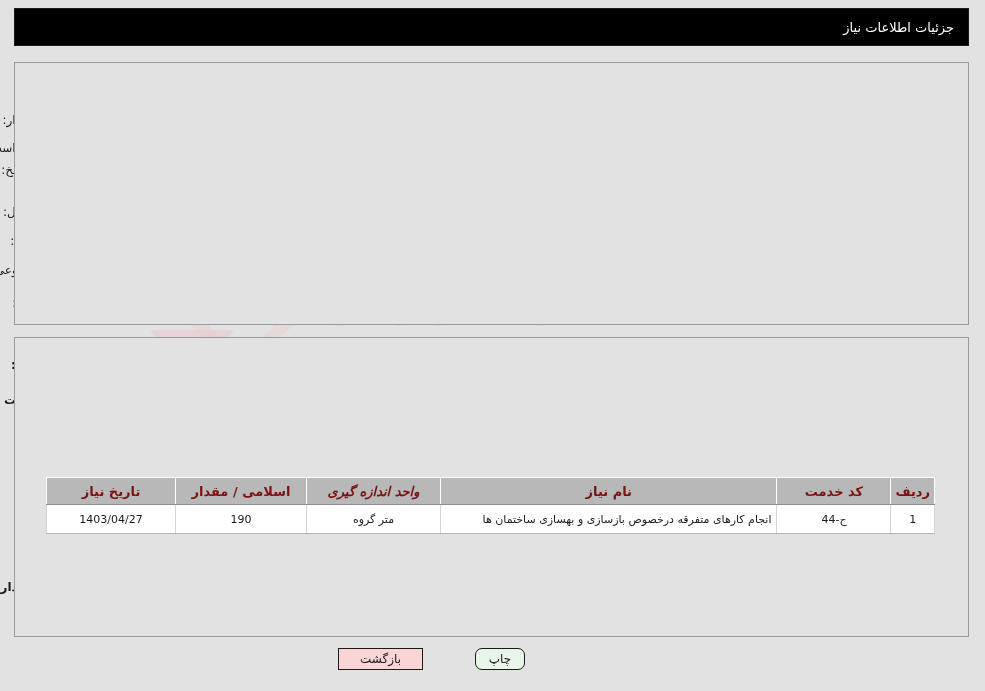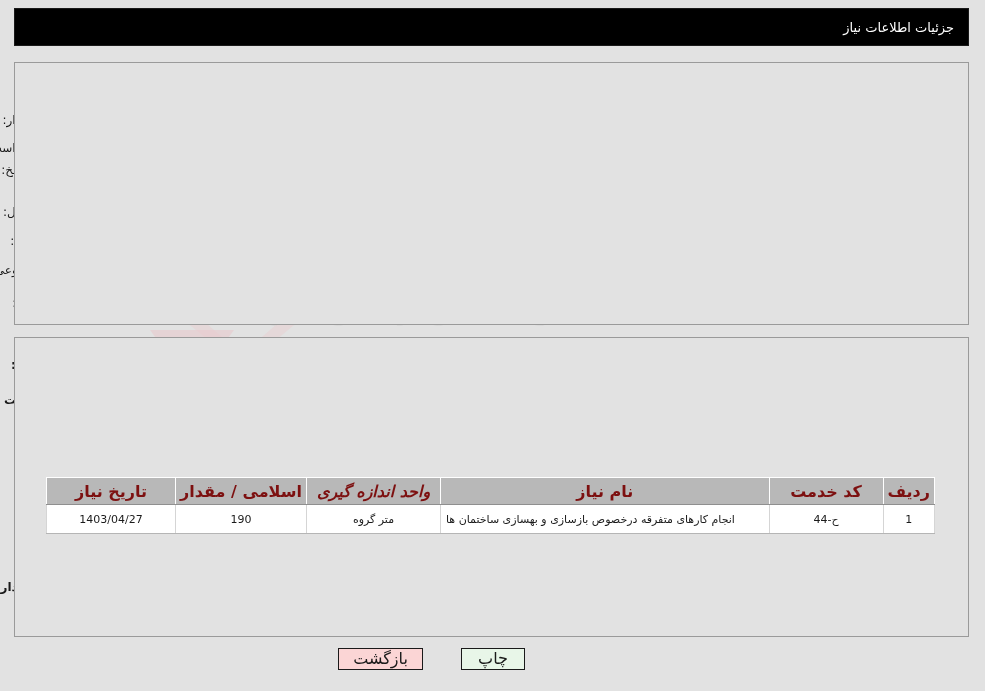--- a/index.html
+++ b/index.html
@@ -201,48 +201,48 @@
     width: 889px;
     border-collapse: collapse;
     font-size: 11px;
     z-index: 2;
     background: #ffffff;
   }
   .tbl th {
     background: #b8b8b8;
     color: #7d1010;
     font-weight: bold;
-    font-size: 16px;
+    font-size: 13px;
     height: 26px;
     border: 1px solid #ffffff;
     border-bottom: 1px solid #8f8f8f;
     text-align: center;
     padding: 0 4px;
     margin-left: 16px;
   }
   .tbl td {
     background: #ffffff;
     height: 28px;
     border-left: 1px solid #d5d5d5;
     border-right: 1px solid #d5d5d5;
     border-bottom: 1px solid #b5b5b5;
     text-align: center;
     font-size: 11px;
     color: #1a1a1a;
     padding: 0 5px;
   }
-  .tbl td.rgt { text-align: left; }
+  .tbl td.rgt { text-align: right; }
 
   
   .btn {
     position: absolute;
     height: 22px;
     border: 1px solid #1a1a1a;
     box-sizing: border-box;
-    font-size: 16px;
+    font-size: 12px;
     font-family: "DejaVu Sans", "Liberation Sans", sans-serif;
     color: #1a1a1a;
     text-align: center;
     line-height: 20px;
     cursor: pointer;
     padding: 0;
     z-index: 2;
   }
   .btn.print  { background: #e8f6e8; }
   .btn.back   { background: #fbd5d5; }
@@ -356,14 +356,14 @@
   </tbody>
 </table>
 
 <div class="lbl bold" style="right:888px; top:580px;">توضیحات خریدار:</div>
 <div class="ta" style="right:150px; top:543px; left:77px; height:80px; white-space:pre-line;">
   <span>تلفن هماهنگی: 09191219200
 09371960984 تدبیری</span>
   <span class="grip">◺</span>
 </div>
 
-<button class="btn print" style="right:460px; top:648px; width:64px; left:520px;">چاپ</button>
+<button class="btn print" style="right:460px; top:648px; width:50px; left:520px;border-radius:7px;">چاپ</button>
 <button class="btn back" style="right:562px; top:648px; width:85px; left:418px;">بازگشت</button>
 
 </body></html>

